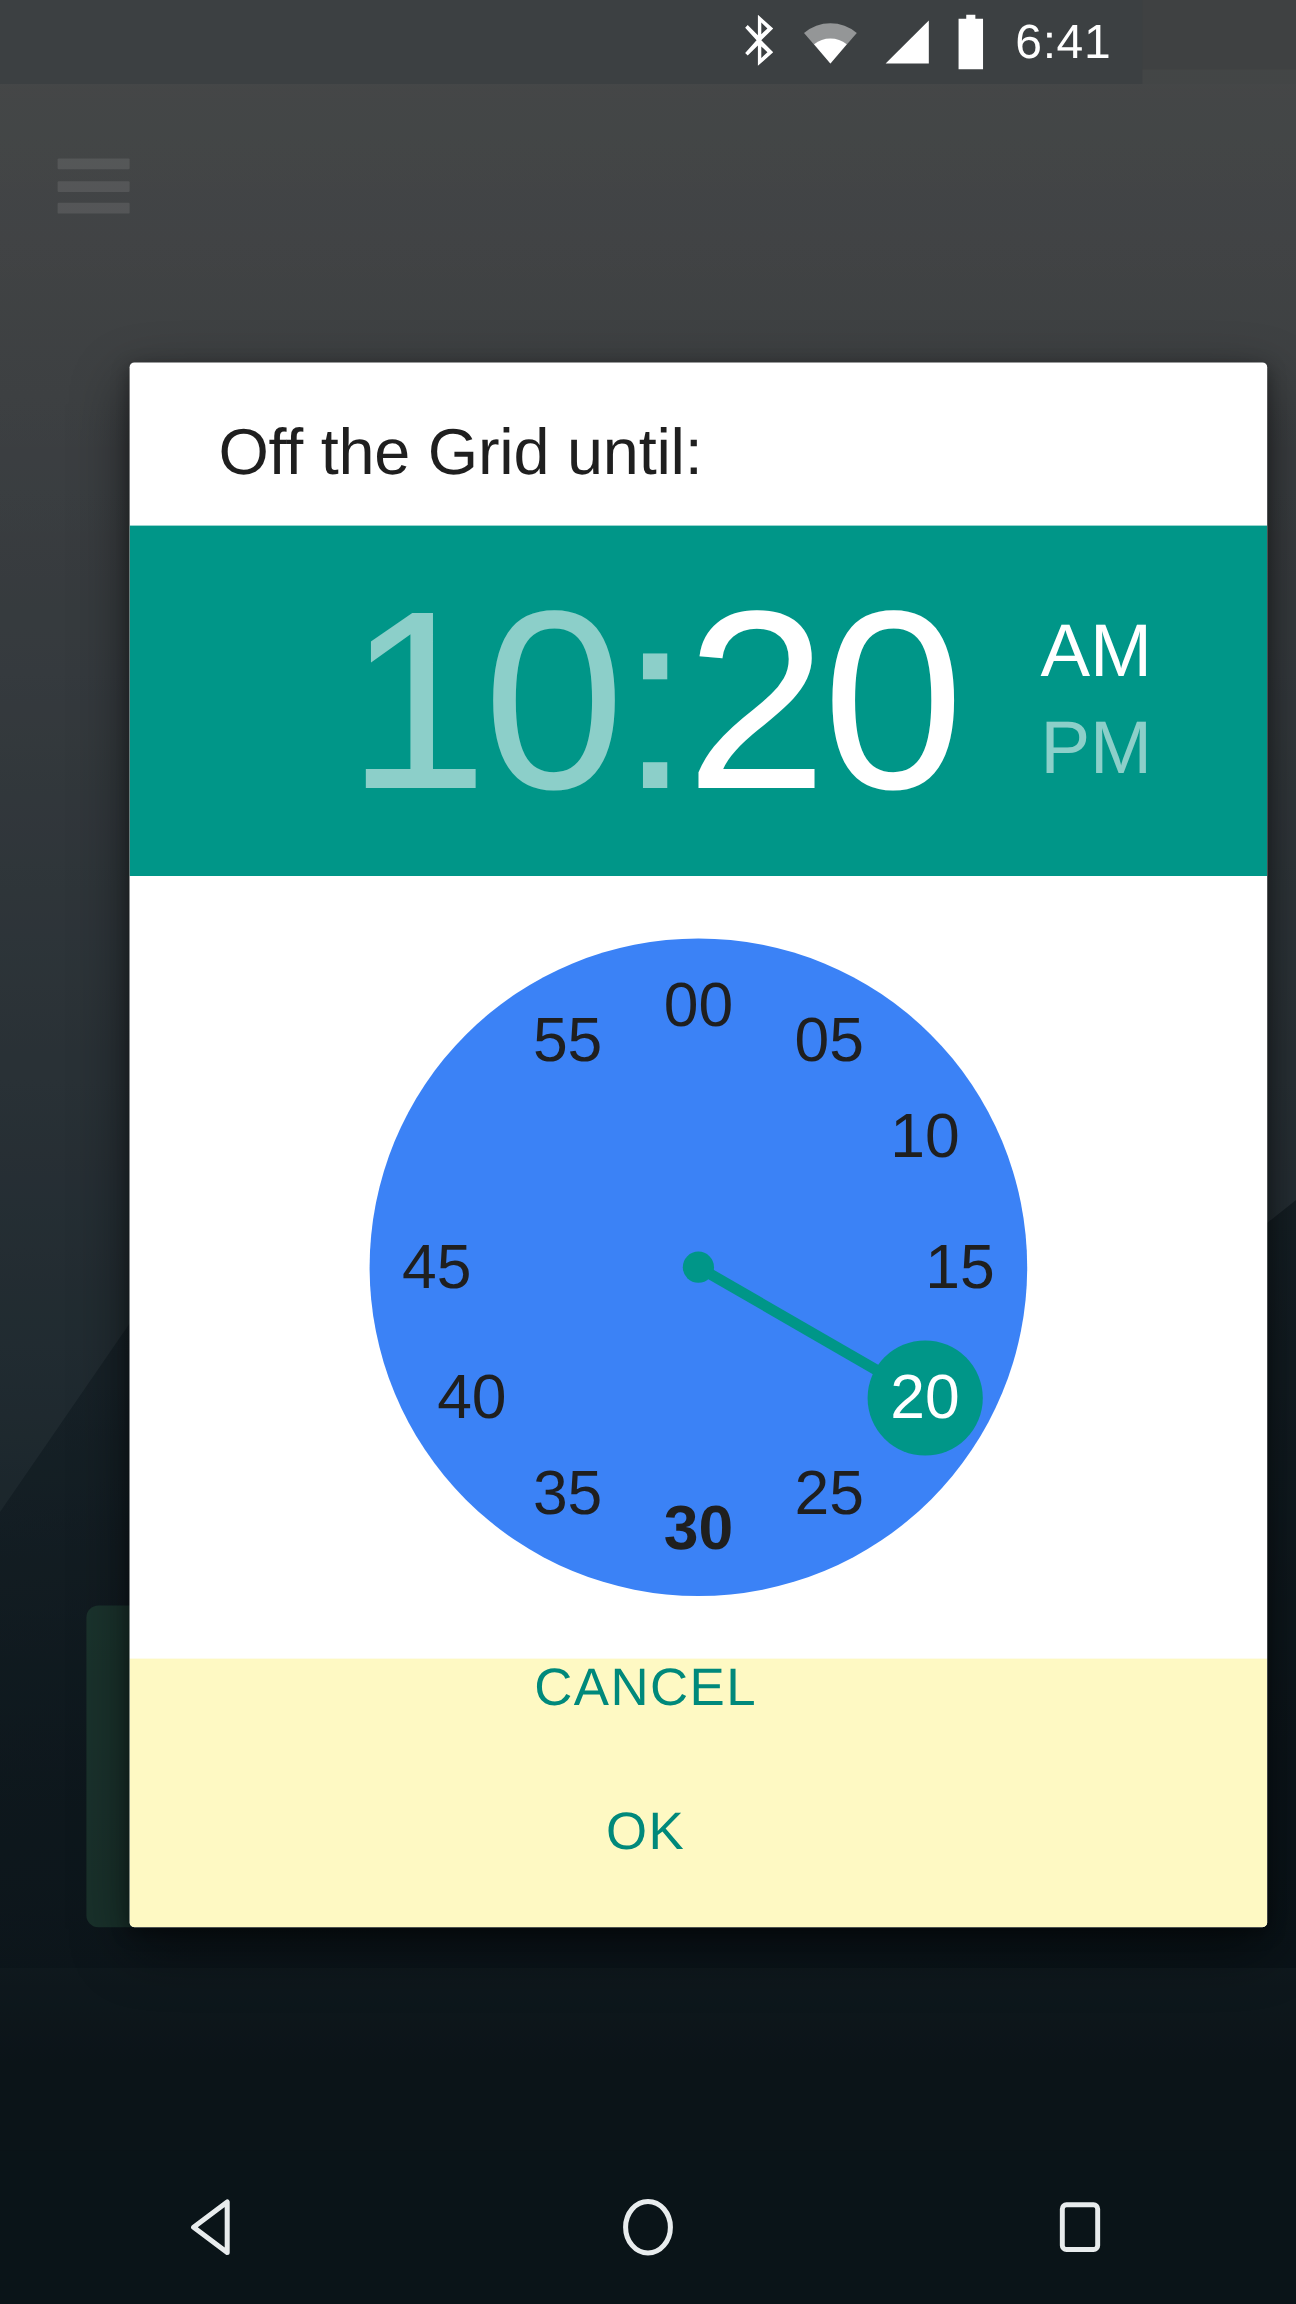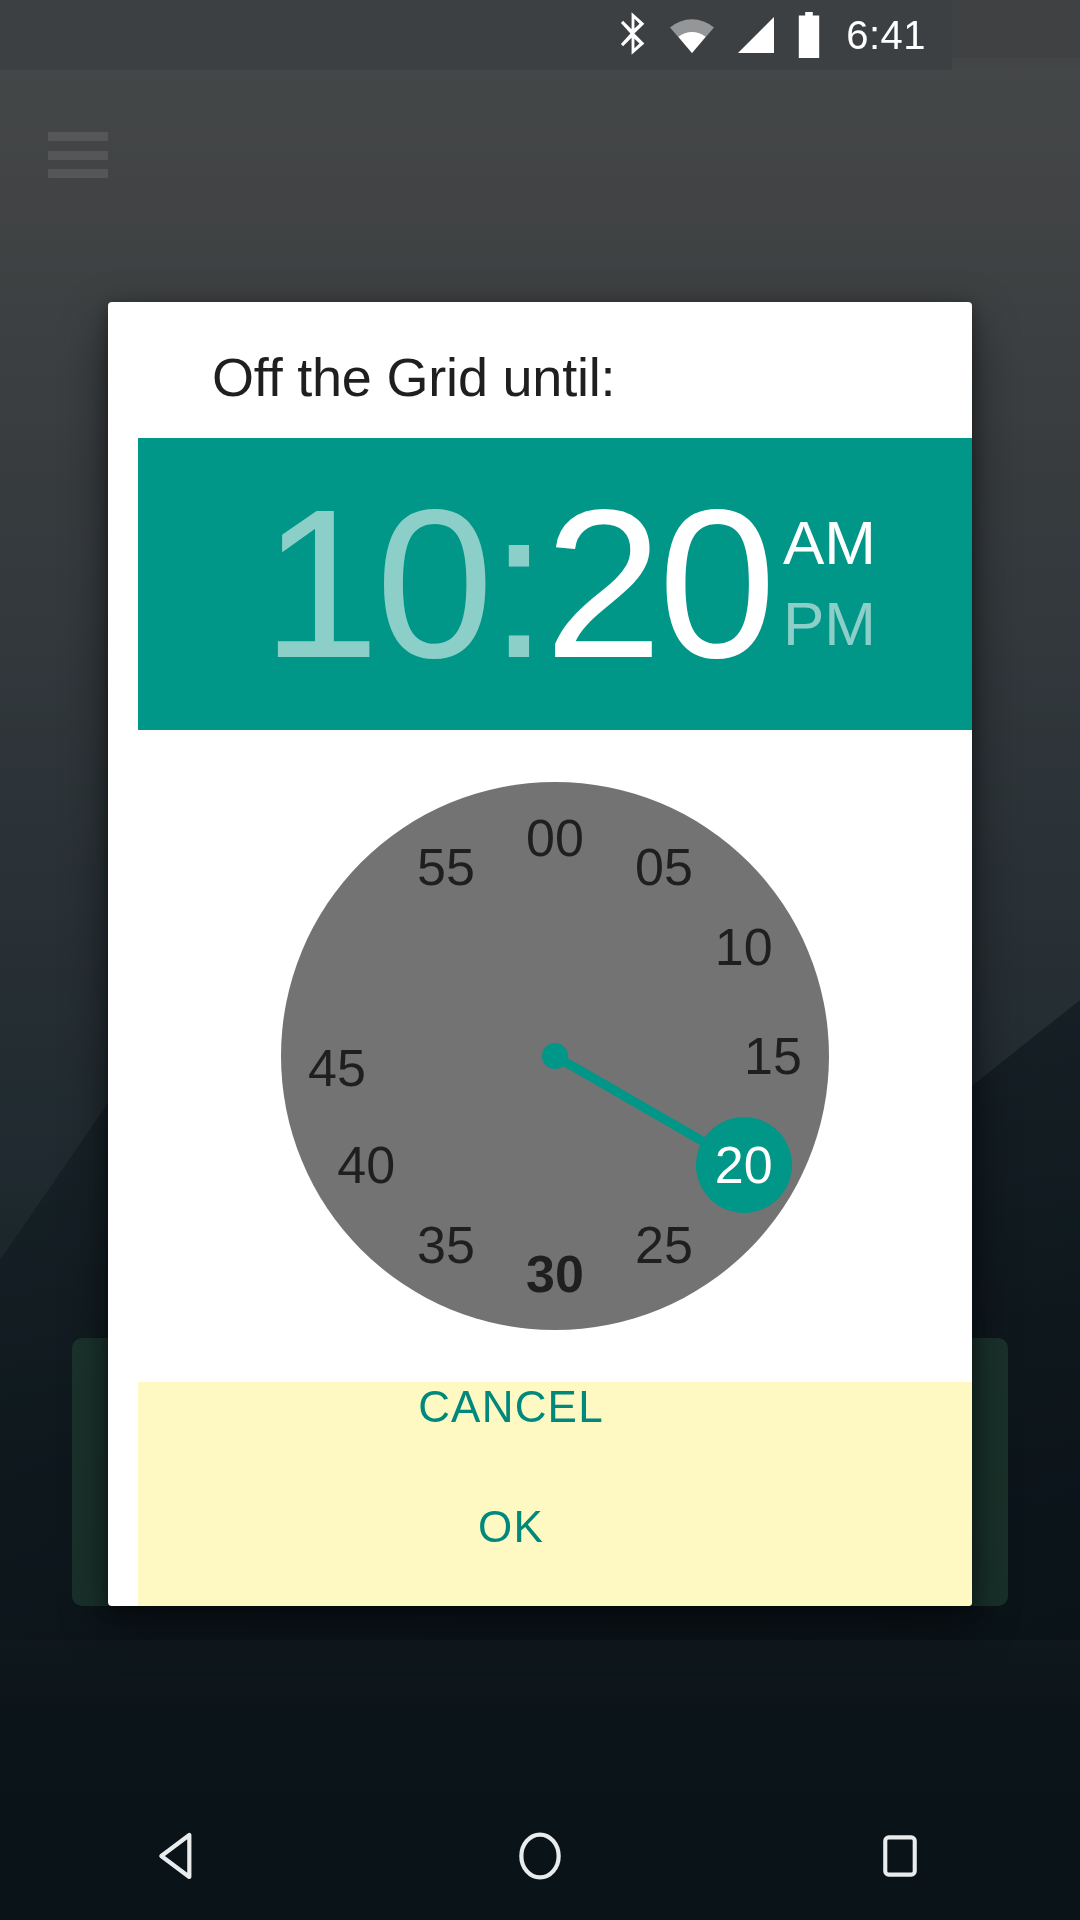--- a/index.html
+++ b/index.html
@@ -63,26 +63,25 @@
     background:#2f5c4b; opacity:0.62;
     border-radius:10px;
   }
 
   
   #scrim{ position:absolute; inset:0; background:rgba(0,0,0,0.28); }
 
   
   #time-picker-dialog{
     position:absolute; left:108px; top:302px;
-    width:864px;
+    width:948px;
     background:#ffffff;
     border-radius:4px;
     box-shadow:0 18px 48px rgba(0,0,0,0.48), 0 4px 14px rgba(0,0,0,0.34);
     overflow:hidden;
-    padding-left:30px;
   }
 
   #dialog-title{
     padding:44px 0 30px 74px;
     font-size:54px; color:#1f1f1f; font-weight:400;
     letter-spacing:-0.2px;
   }
 
   
   #time-header{
@@ -112,21 +111,21 @@
   #clock-area{
     position:relative;
     height:652px;
     background:#ffffff;
   }
   #clock-face{
     position:absolute;
     left:50%; top:52px; transform:translateX(-50%);
     width:548px; height:548px;
     border-radius:50%;
-    background:#737373;
+    background:#3b82f6;
   }
   .clock-num{
     position:absolute;
     width:96px; height:96px; margin-left:-48px; margin-top:-48px;
     display:flex; align-items:center; justify-content:center;
     font-size:52px; color:#1f1f1f; font-weight:400;
   }
   .clock-num.selected{
     background:#009688; border-radius:50%; color:#ffffff;
   }
@@ -216,21 +215,21 @@
       </svg>
     <div class="clock-num" style="left: 274px; top: 56px;">00</div>
         <div class="clock-num" style="left: 383px; top: 85.2065px;">05</div>
         <div class="clock-num" style="left: 462.794px; top: 165px;">10</div>
         <div class="clock-num" style="left: 492px; top: 274px;">15</div>
         <div class="clock-num selected" style="left: 462.794px; top: 383px;">20</div>
         <div class="clock-num" style="left: 383px; top: 462.794px;">25</div>
         <div class="clock-num" style="left: 274px; top: 492px; font-weight: bold;">30</div>
         <div class="clock-num" style="left: 165px; top: 462.794px;">35</div>
         <div class="clock-num" style="left: 85.2065px; top: 383px;">40</div>
-        <div class="clock-num" style="left: 56px; top: 286px;">45</div>
+        <div class="clock-num" style="left: 56px; top: 274px;">45</div>
         <div class="clock-num" style="left: 165px; top: 85.2065px;">55</div>
       </div>
   </div>
 
   <div id="dialog-actions">
     <button class="dialog-btn">CANCEL</button>
     <button class="dialog-btn">OK</button>
   </div>
 </div>
 

